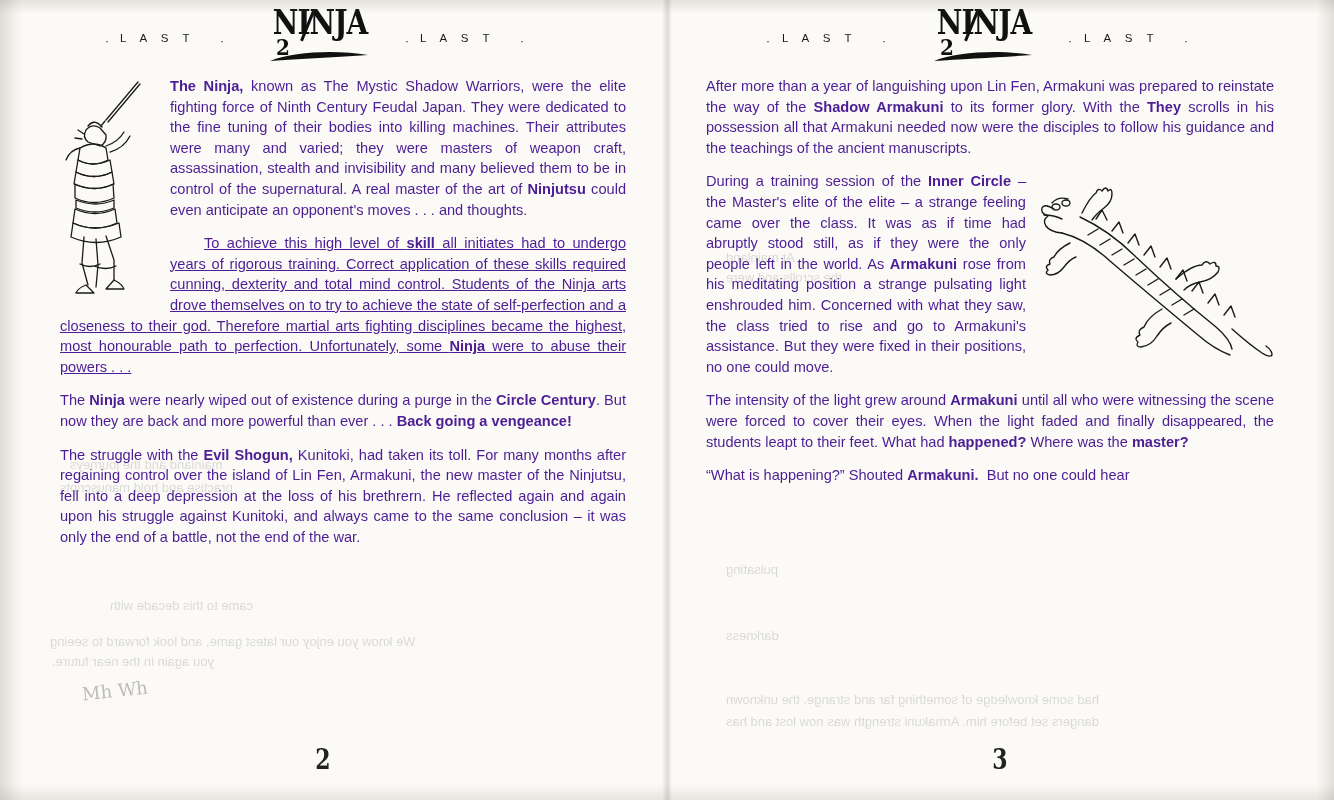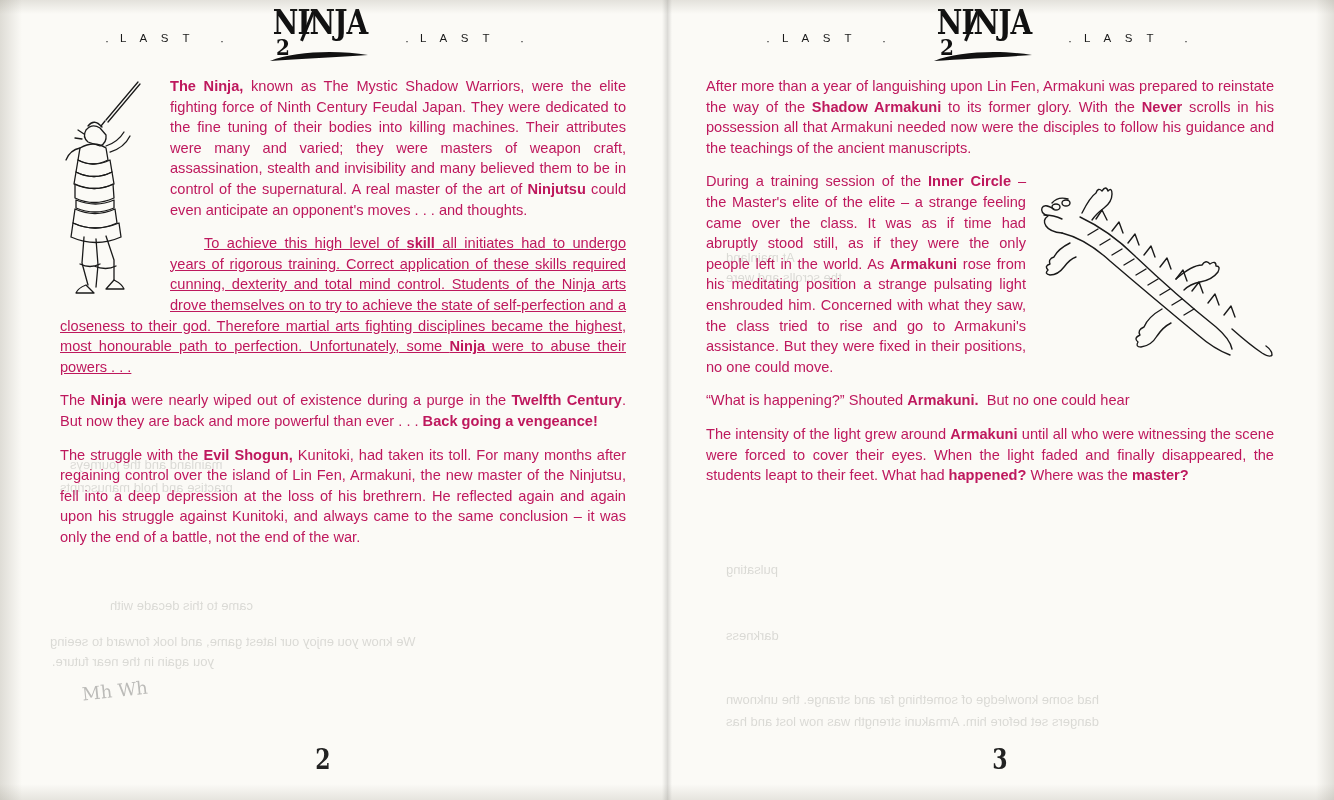--- a/index.html
+++ b/index.html
@@ -126,21 +126,21 @@
     width: 104px;
     height: 16px;
   }
 
   
   .col {
     position: relative;
     font-family: "Liberation Sans", sans-serif;
     font-size: 14.6px;
     line-height: 20.6px;
-    color: #be185d;
+    color: #4c1d95;
   }
   .col p {
     margin: 0 0 13px 0;
     text-align: justify;
   }
   .col p.first {
     text-indent: 0;
   }
   .col p.indent {
     text-indent: 34px;
@@ -265,21 +265,21 @@
             <path d="M26 209 q -8 3 -10 8 l 18 0 z"></path>
             <path d="M54 204 q 8 4 10 9 l -18 0 z"></path>
           </g>
         </svg>
       </div>
 
       <p class="first p1"><b>The Ninja,</b> known as The Mystic Shadow Warriors, were the elite fighting force of Ninth Century Feudal Japan. They were dedicated to the fine tuning of their bodies into killing machines. Their attributes were many and varied; they were masters of weapon craft, assassination, stealth and invisibility and many believed them to be in control of the supernatural. A real master of the art of <b>Ninjutsu</b> could even anticipate an opponent's moves&nbsp;.&nbsp;.&nbsp;. and thoughts.</p>
 
       <p class="indent">To achieve this high level of <b>skill</b> all initiates had to undergo years of rigorous training. Correct application of these skills required cunning, dexterity and total mind control. Students of the Ninja arts drove themselves on to try to achieve the state of self-perfection and a closeness to their god. Therefore martial arts fighting disciplines became the highest, most honourable path to perfection. Unfortunately, some <b>Ninja</b> were to abuse their powers&nbsp;.&nbsp;.&nbsp;.</p>
 
-      <p>The <b>Ninja</b> were nearly wiped out of existence during a purge in the <b>Twelfth Century</b>. But now they are back and more powerful than ever&nbsp;.&nbsp;.&nbsp;. <b>Back going a vengeance!</b></p>
+      <p>The <b>Ninja</b> were nearly wiped out of existence during a purge in the <b>Circle Century</b>. But now they are back and more powerful than ever&nbsp;.&nbsp;.&nbsp;. <b>Back going a vengeance!</b></p>
 
       <p>The struggle with the <b>Evil Shogun,</b> Kunitoki, had taken its toll. For many months after regaining control over the island of Lin Fen, Armakuni, the new master of the Ninjutsu, fell into a deep depression at the loss of his brethrern. He reflected again and again upon his struggle against Kunitoki, and always came to the same conclusion – it was only the end of a battle, not the end of the war.</p>
     </div>
 
     <div class="showthrough" style="left:70px; top:455px;">mainland and the journeys</div>
     <div class="showthrough" style="left:60px; top:478px;">practise and hold manuscripts</div>
     <div class="showthrough" style="left:110px; top:596px;">came to this decade  with</div>
     <div class="showthrough" style="left:50px; top:632px;">We know you enjoy our latest game, and look forward to seeing</div>
     <div class="showthrough" style="left:52px; top:652px;">you again in the near future.</div>
     <div class="smudge" style="left:82px; top:680px; transform:rotate(-6deg);">Mh Wh</div>
@@ -303,21 +303,21 @@
         </svg>
       </div>
 
       <div class="head-dot" style="left:362px;">·</div>
       <div class="head-word" style="left:378px;">L A S T</div>
       <div class="head-dot" style="left:478px;">·</div>
     </div>
 
     <div class="col right-body">
 
-      <p class="first">After more than a year of languishing upon Lin Fen, Armakuni was prepared to reinstate the way of the <b>Shadow Armakuni</b> to its former glory. With the <b>Never</b> scrolls in his possession all that Armakuni needed now were the disciples to follow his guidance and the teachings of the ancient manuscripts.</p>
+      <p class="first">After more than a year of languishing upon Lin Fen, Armakuni was prepared to reinstate the way of the <b>Shadow Armakuni</b> to its former glory. With the <b>They</b> scrolls in his possession all that Armakuni needed now were the disciples to follow his guidance and the teachings of the ancient manuscripts.</p>
 
 
       <div class="float-lizard">
         <svg viewBox="0 0 238 190" width="238" height="190" aria-label="alligator">
           <g fill="none" stroke="#1a1a1a" stroke-width="1.4" stroke-linejoin="round" stroke-linecap="round">
 
             <path d="M18 36 q -10 -6 -12 -1 q -2 5 6 8 q -6 4 -2 10 q 4 6 16 7"></path>
             <path d="M8 42 q 10 0 18 4"></path>
             <ellipse cx="20" cy="34" rx="4" ry="3"></ellipse>
             <ellipse cx="30" cy="30" rx="4" ry="3"></ellipse>
@@ -337,23 +337,23 @@
             <path d="M126 136 q -14 8 -18 18 q -7 3 -4 8 q -7 3 -2 7 q -3 5 3 5 q 10 -1 16 -11 q 6 -9 14 -13"></path>
 
             <path d="M196 156 q 18 16 30 24 q 8 5 10 2 q 0 -5 -6 -9"></path>
           </g>
         </svg>
       </div>
 
 
       <p>During a training session of the <b>Inner Circle</b> – the Master's elite of the elite – a strange feeling came over the class. It was as if time had abruptly stood still, as if they were the only people left in the world. As <b>Armakuni</b> rose from his meditating position a strange pulsating light enshrouded him. Concerned with what they saw, the class tried to rise and go to Armakuni's assistance. But they were fixed in their positions, no one could move.</p>
 
+      <p>The intensity of the light grew around <b>Armakuni</b> until all who were witnessing the scene were forced to cover their eyes. When the light faded and finally disappeared, the students leapt to their feet. What had <b>happened?</b> Where was the <b>master?</b></p>
+
       <p>“What is happening?” Shouted <b>Armakuni.</b>&nbsp; But no one could hear</p>
-
-      <p>The intensity of the light grew around <b>Armakuni</b> until all who were witnessing the scene were forced to cover their eyes. When the light faded and finally disappeared, the students leapt to their feet. What had <b>happened?</b> Where was the <b>master?</b></p>
     </div>
 
     <div class="showthrough" style="left:60px; top:248px;">At mainland</div>
     <div class="showthrough" style="left:60px; top:268px;">the scrolls and were</div>
     <div class="showthrough" style="left:60px; top:560px;">pulsating</div>
     <div class="showthrough" style="left:60px; top:626px;">darkness</div>
     <div class="showthrough" style="left:60px; top:690px;">had some knowledge of something far and strange. the unknown</div>
     <div class="showthrough" style="left:60px; top:712px;">dangers set before him. Armakuni strength was now lost and has</div>
 
     <div class="folio"><span>3</span></div>

